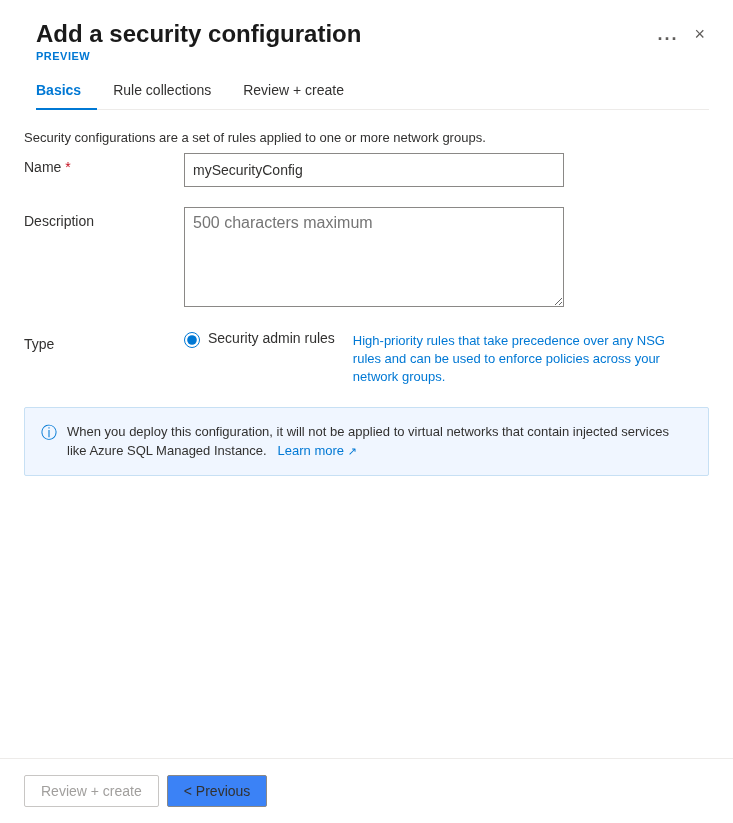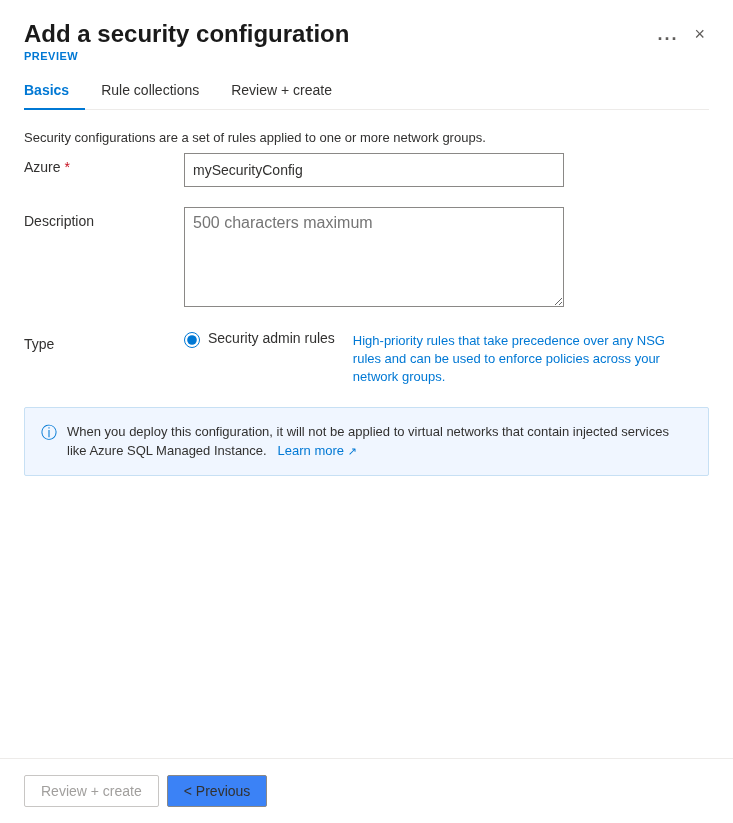--- a/index.html
+++ b/index.html
@@ -13,21 +13,21 @@
       position: relative;
     }
     .dialog {
       width: 733px;
       min-height: 823px;
       background: #fff;
       display: flex;
       flex-direction: column;
     }
     .dialog-header {
-      padding: 20px 24px 0 24px;
+      padding: 20px 24px 0 36px;
       border-bottom: none;
     }
     .dialog-title-row {
       display: flex;
       align-items: center;
       justify-content: space-between;
       margin-bottom: 2px;
     }
     .dialog-title {
       font-size: 24px;
@@ -260,21 +260,21 @@
         <span>Review + create</span>
       </div>
     </div>
   </div>
 
   <div class="dialog-body">
     <p class="description-text">Security configurations are a set of rules applied to one or more network groups.</p>
 
     <div class="form-row">
       <div class="form-label">
-        <span>Azure</span>
+        <span>Name</span>
         <span class="required">*</span>
       </div>
       <div class="form-input">
         <input type="text" class="text-input" value="mySecurityConfig" style="">
       </div>
     </div>
 
     <div class="form-row">
       <div class="form-label">Description</div>
       <div class="form-input">

